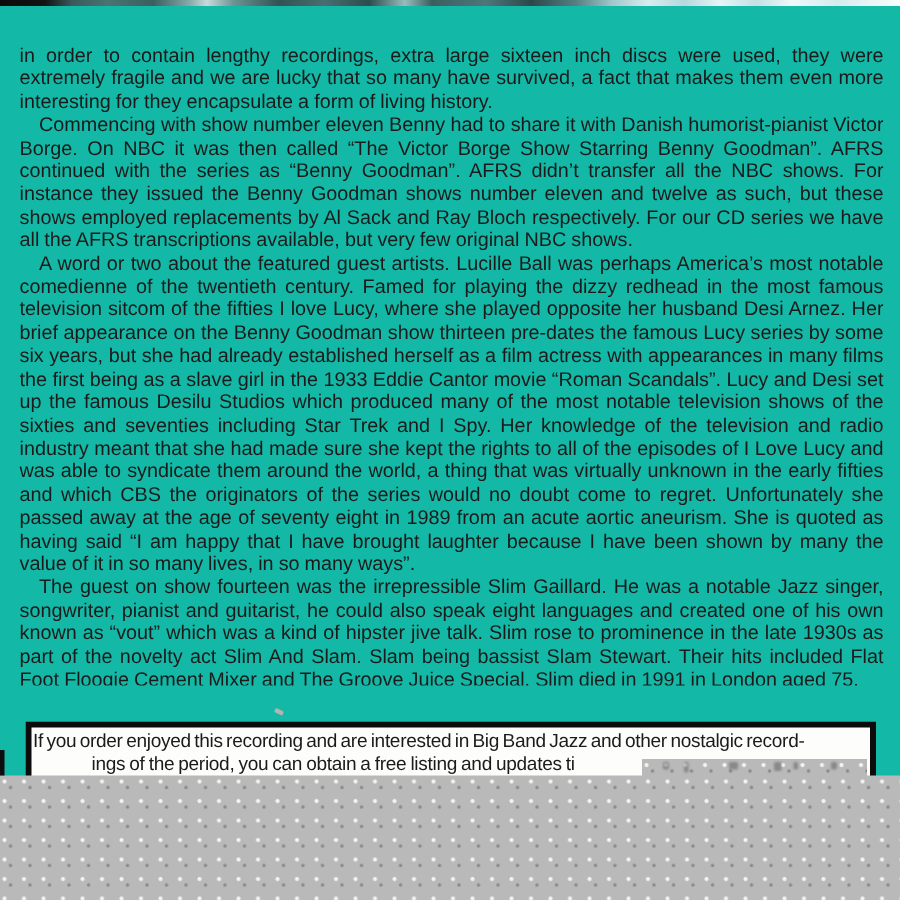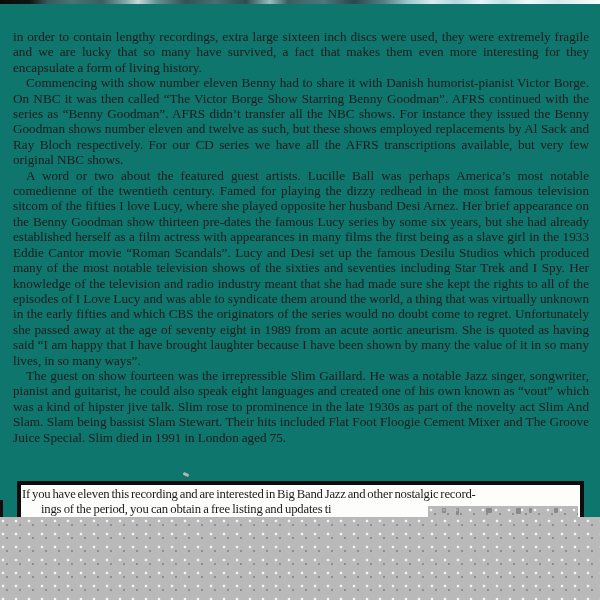--- a/index.html
+++ b/index.html
@@ -1,22 +1,22 @@
 <!DOCTYPE html>
 <html><head>
 <meta charset="utf-8">
 <style>
   html, body { margin: 0; padding: 0; background: #ffffff; }
   .page {
     position: relative;
     width: 600px;
     height: 600px;
-    background: #0f766e;
+    background: #14b8a6;
     overflow: hidden;
-    font-family: Liberation Serif, serif;
+    font-family: Liberation Sans, sans-serif;
     color: #1b1b1b;
   }
 
   
   .top-strip {
     position: absolute;
     left: 0; top: 0;
     width: 600px; height: 4px;
     background: linear-gradient(90deg,
       #0b0b0b 0%, #101413 5%, #3a5a5b 8%, #4a7374 12%, #3a5f60 17%,
@@ -58,21 +58,21 @@
   .box-line1 {
     margin: 2px 0 0 1px;
     font-size: 12.7px;
     line-height: 14.5px;
     letter-spacing: -0.2px;
     word-spacing: -1px;
     white-space: nowrap;
     overflow: hidden;
   }
   .box-line2 {
-    margin: 0 0 0 20px;
+    margin: 0 0 0 40px;
     font-size: 12.7px;
     line-height: 14.5px;
     letter-spacing: -0.2px;
     word-spacing: -0.6px;
     white-space: nowrap;
     overflow: hidden;
   }
 
   
   .halftone {
@@ -132,21 +132,21 @@
 
   <div class="body-text">
       <div class="para">in order to contain lengthy recordings, extra large sixteen inch discs were used, they were extremely fragile and we are lucky that so many have survived, a fact that makes them even more interesting for they encapsulate a form of living history.</div>
       <div class="para indent">Commencing with show number eleven Benny had to share it with Danish humorist-pianist Victor Borge. On NBC it was then called “The Victor Borge Show Starring Benny Goodman”. AFRS continued with the series as “Benny Goodman”. AFRS didn’t transfer all the NBC shows. For instance they issued the Benny Goodman shows number eleven and twelve as such, but these shows employed replacements by Al Sack and Ray Bloch respectively. For our CD series we have all the AFRS transcriptions available, but very few original NBC shows.</div>
       <div class="para indent">A word or two about the featured guest artists. Lucille Ball was perhaps America’s most notable comedienne of the twentieth century. Famed for playing the dizzy redhead in the most famous television sitcom of the fifties I love Lucy, where she played opposite her husband Desi Arnez. Her brief appearance on the Benny Goodman show thirteen pre-dates the famous Lucy series by some six years, but she had already established herself as a film actress with appearances in many films the first being as a slave girl in the 1933 Eddie Cantor movie “Roman Scandals”. Lucy and Desi set up the famous Desilu Studios which produced many of the most notable television shows of the sixties and seventies including Star Trek and I Spy. Her knowledge of the television and radio industry meant that she had made sure she kept the rights to all of the episodes of I Love Lucy and was able to syndicate them around the world, a thing that was virtually unknown in the early fifties and which CBS the originators of the series would no doubt come to regret. Unfortunately she passed away at the age of seventy eight in 1989 from an acute aortic aneurism. She is quoted as having said “I am happy that I have brought laughter because I have been shown by many the value of it in so many lives, in so many ways”.</div>
       <div class="para indent">The guest on show fourteen was the irrepressible Slim Gaillard. He was a notable Jazz singer, songwriter, pianist and guitarist, he could also speak eight languages and created one of his own known as “vout” which was a kind of hipster jive talk. Slim rose to prominence in the late 1930s as part of the novelty act Slim And Slam. Slam being bassist Slam Stewart. Their hits included Flat Foot Floogie Cement Mixer and The Groove Juice Special. Slim died in 1991 in London aged 75.</div>
     </div>
 
 
   <div class="notice-box">
-    <div class="box-line1">If you have eleven this recording and are interested in Big Band Jazz and other nostalgic record-</div>
+    <div class="box-line1">If you order enjoyed this recording and are interested in Big Band Jazz and other nostalgic record-</div>
     <div class="box-line2">ings of the period, you can obtain a free listing and updates ti</div>
   </div>
 
   <div class="gray-notch halftone">
     <div class="smudge s1"></div>
     <div class="smudge s2"></div>
     <div class="smudge s3"></div>
     <div class="smudge s4"></div>
     <div class="smudge s5"></div>
     <div class="smudge s6"></div>

